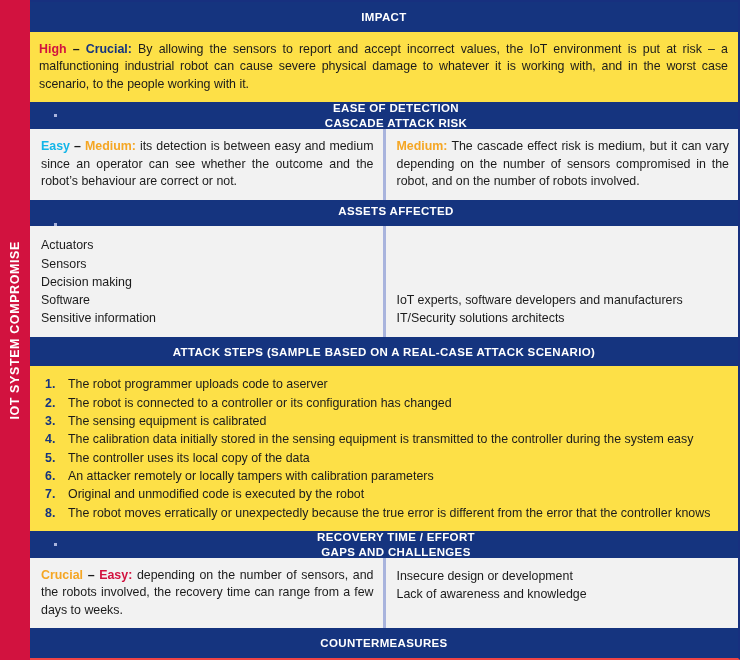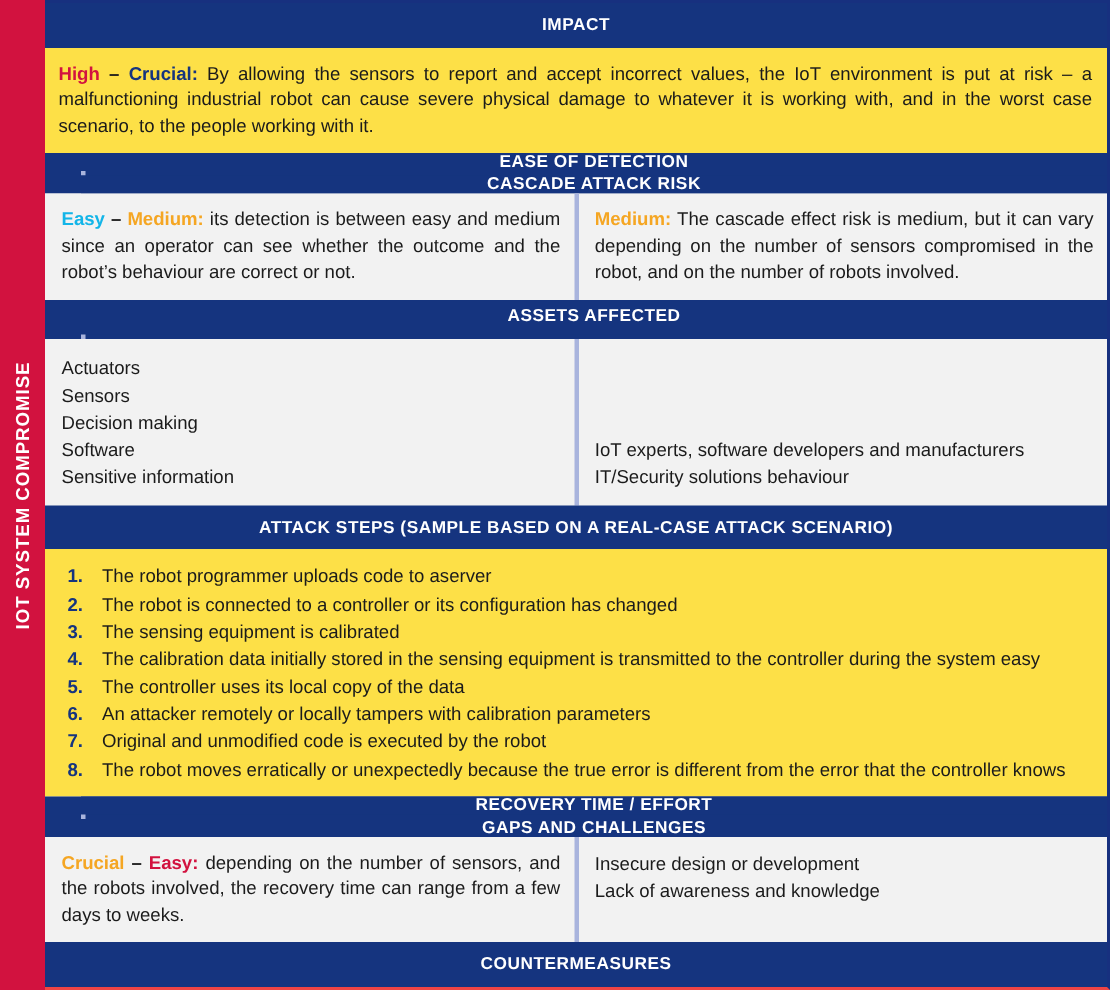--- a/index.html
+++ b/index.html
@@ -211,21 +211,21 @@
           <div>Sensors</div>
           <div>Decision making</div>
           <div>Software</div>
           <div>Sensitive information</div>
         </div>
       </div>
       <div class="col-sep"></div>
       <div class="col stake-col">
         <div class="plainlines">
           <div>IoT experts, software developers and manufacturers</div>
-          <div>IT/Security solutions behaviour</div>
+          <div>IT/Security solutions architects</div>
         </div>
       </div>
     </div>
 
     <div class="bar bar-full">
       <span>ATTACK STEPS (SAMPLE BASED ON A REAL-CASE ATTACK SCENARIO)</span>
     </div>
     <div class="block block-full">
       <ol class="steps">
         <li>The robot programmer uploads code to aserver</li>

